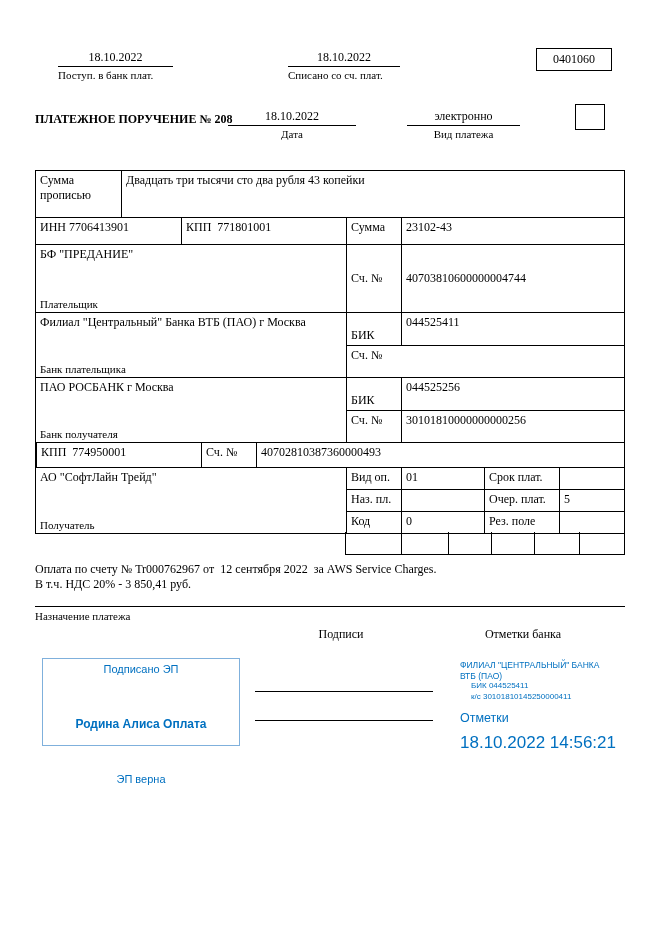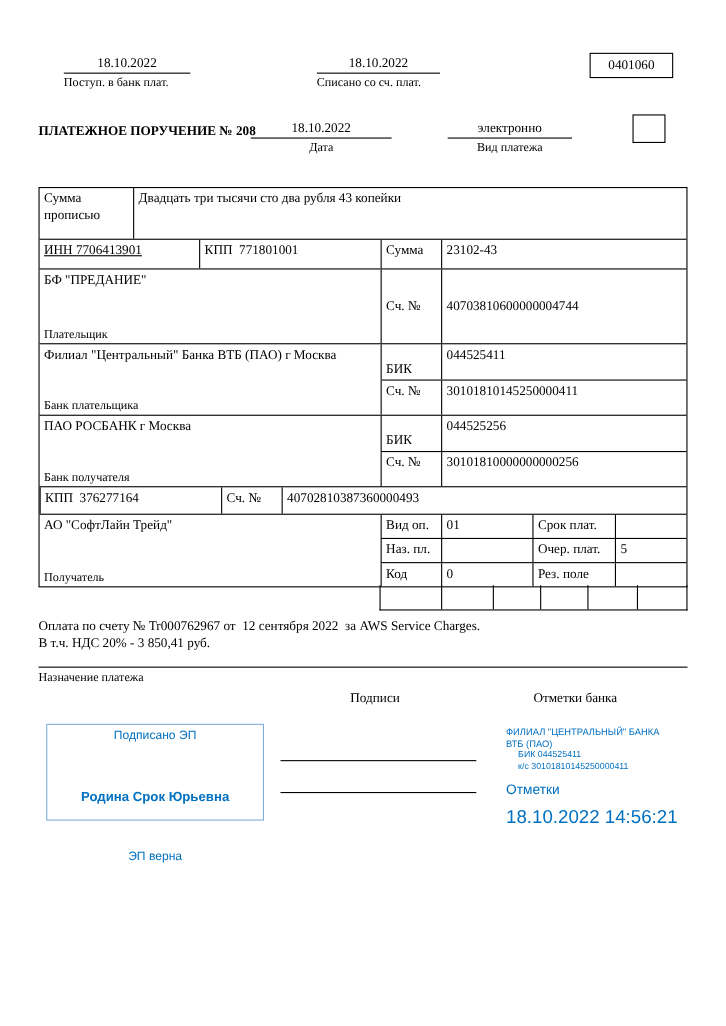--- a/index.html
+++ b/index.html
@@ -83,21 +83,21 @@
 
 <div class="abs table" style="left:35px; top:170px; width:590px;">
 
   <div class="row" style="height:46px;">
     <div class="cell pre" style="width:85px;">Сумма
 прописью</div>
     <div class="cell bl grow">Двадцать три тысячи сто два рубля 43 копейки</div>
   </div>
 
   <div class="row" style="height:27px;">
-    <div class="cell" style="width:145px;text-decoration:underline;">ИНН 7706413901</div>
+    <div class="cell" style="width:145px;">ИНН 7706413901</div>
     <div class="cell bl" style="width:165px;">КПП  771801001</div>
     <div class="cell bl" style="width:55px;">Сумма</div>
     <div class="cell bl grow">23102-43</div>
   </div>
 
   <div class="row" style="height:68px;">
     <div class="cell vsplit" style="width:310px;">
       <div>БФ "ПРЕДАНИЕ"</div>
       <div class="small">Плательщик</div>
     </div>
@@ -110,21 +110,20 @@
       <div>Филиал "Центральный" Банка ВТБ (ПАО) г Москва</div>
       <div class="small">Банк плательщика</div>
     </div>
     <div class="col">
       <div class="subrow bb">
         <div class="cell bl vbottom" style="width:55px;">БИК</div>
         <div class="cell bl grow">044525411</div>
       </div>
       <div class="subrow">
         <div class="cell bl" style="width:55px;">Сч. №</div>
-        <div class="cell bl grow">30101810145250000411</div>
       </div>
     </div>
   </div>
 
   <div class="row" style="height:65px;">
     <div class="cell vsplit" style="width:310px;">
       <div>ПАО РОСБАНК г Москва</div>
       <div class="small">Банк получателя</div>
     </div>
     <div class="col">
@@ -133,21 +132,21 @@
         <div class="cell bl grow">044525256</div>
       </div>
       <div class="subrow">
         <div class="cell bl" style="width:55px;">Сч. №</div>
         <div class="cell bl grow">30101810000000000256</div>
       </div>
     </div>
   </div>
 
   <div class="row" style="height:25px;">
-    <div class="cell bl" style="width:165px;">КПП  376277164</div>
+    <div class="cell bl" style="width:165px;">КПП  774950001</div>
     <div class="cell bl" style="width:55px;">Сч. №</div>
     <div class="cell bl grow">40702810387360000493</div>
   </div>
 
   <div class="row" style="height:66px;">
     <div class="cell vsplit" style="width:310px;">
       <div>АО "СофтЛайн Трейд"</div>
       <div class="small">Получатель</div>
     </div>
     <div class="col">
@@ -188,21 +187,21 @@
 </div>
 
 <div class="abs" style="left:35px; top:606px; width:590px; border-top:1px solid #000;"></div>
 <div class="abs small" style="left:35px; top:610px;">Назначение платежа</div>
 
 <div class="abs center" style="left:296px; top:627px; width:90px;">Подписи</div>
 <div class="abs center" style="left:468px; top:627px; width:110px;">Отметки банка</div>
 
 <div class="abs sig-stamp" style="left:42px; top:658px; width:198px; height:88px;">
   <div>Подписано ЭП</div>
-  <div class="name">Родина Срок Юрьевна</div>
+  <div class="name">Родина Алиса Оплата</div>
   <div>ЭП верна</div>
 </div>
 
 <div class="abs sigline" style="left:255px; top:691px; width:178px;"></div>
 <div class="abs sigline" style="left:255px; top:720px; width:178px;"></div>
 
 <div class="abs bank-stamp" style="left:460px; top:660px; width:168px;">
   <div class="bs-line">ФИЛИАЛ "ЦЕНТРАЛЬНЫЙ" БАНКА</div>
   <div class="bs-line">ВТБ (ПАО)</div>
   <div class="bs-small">БИК 044525411</div>

